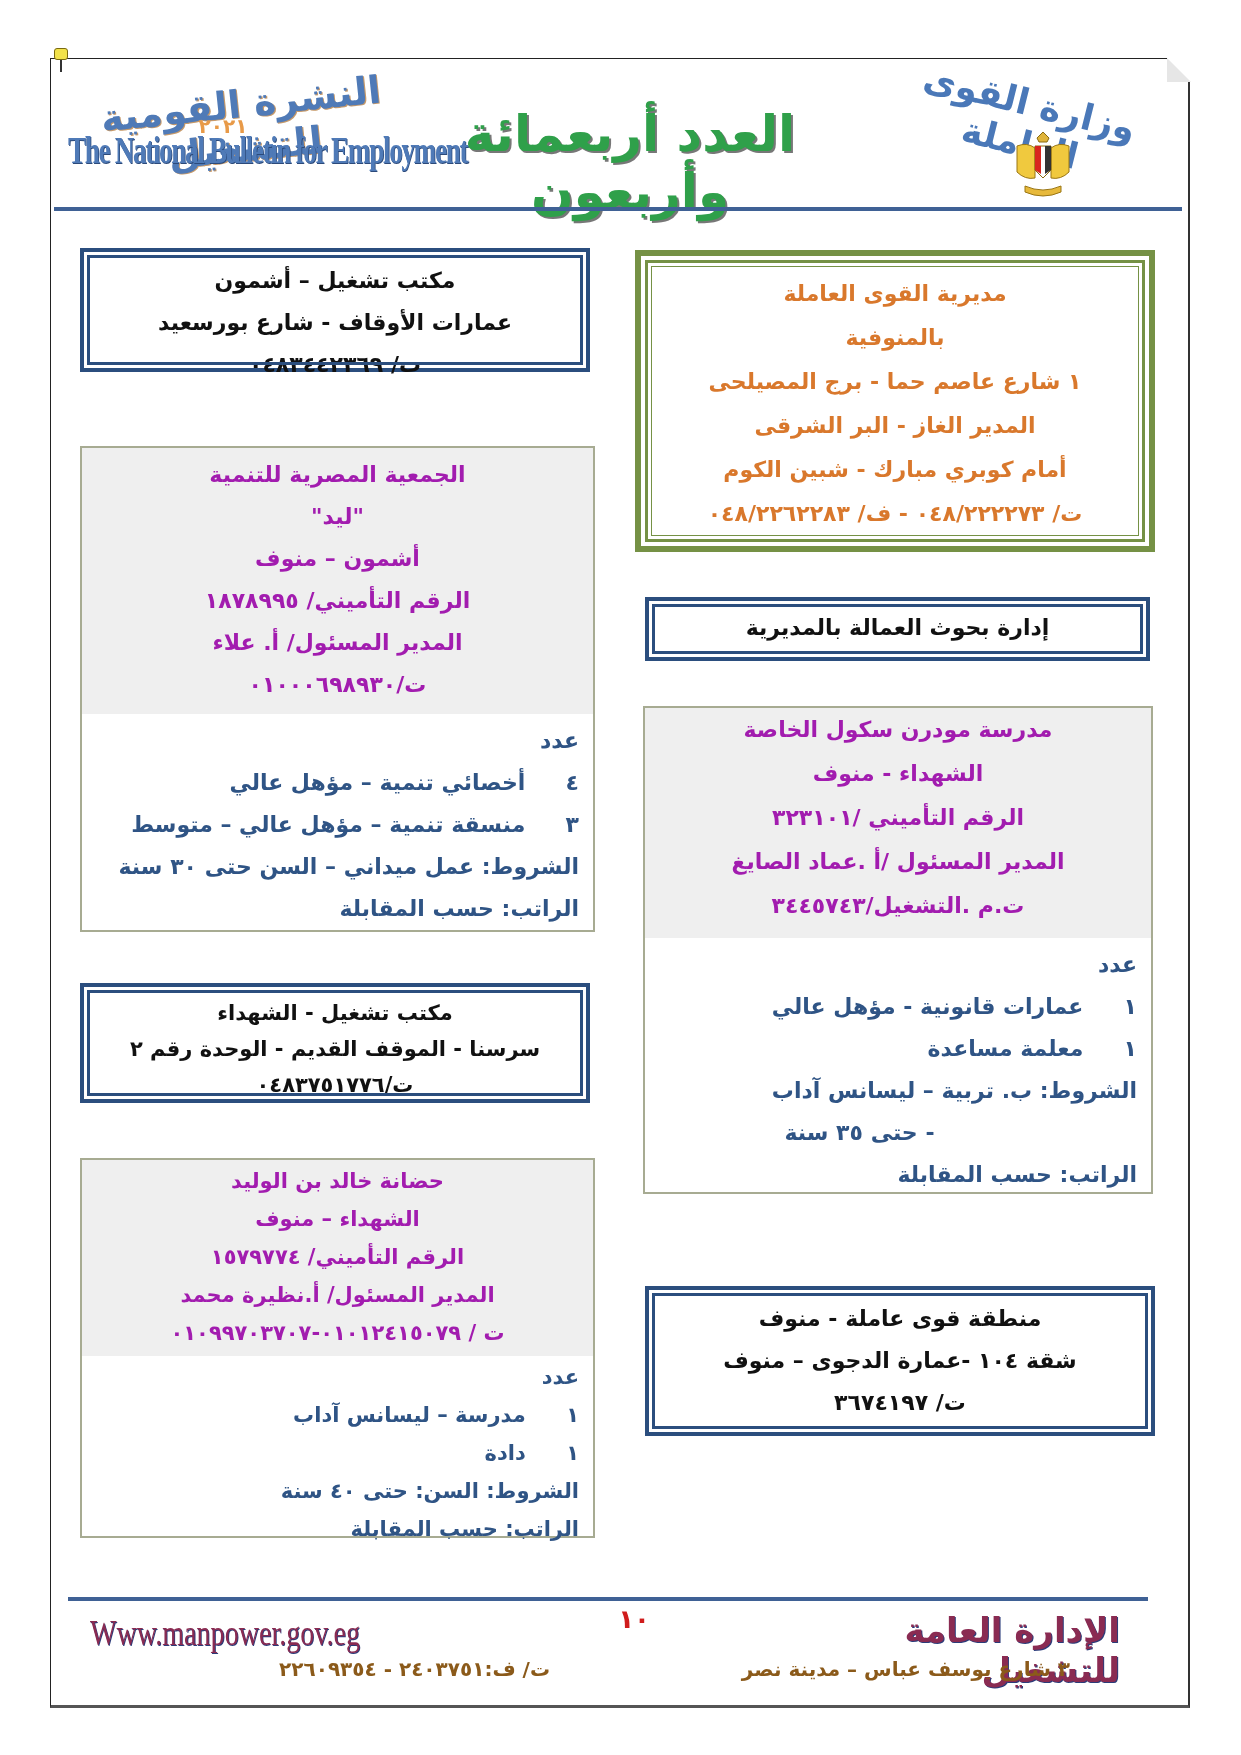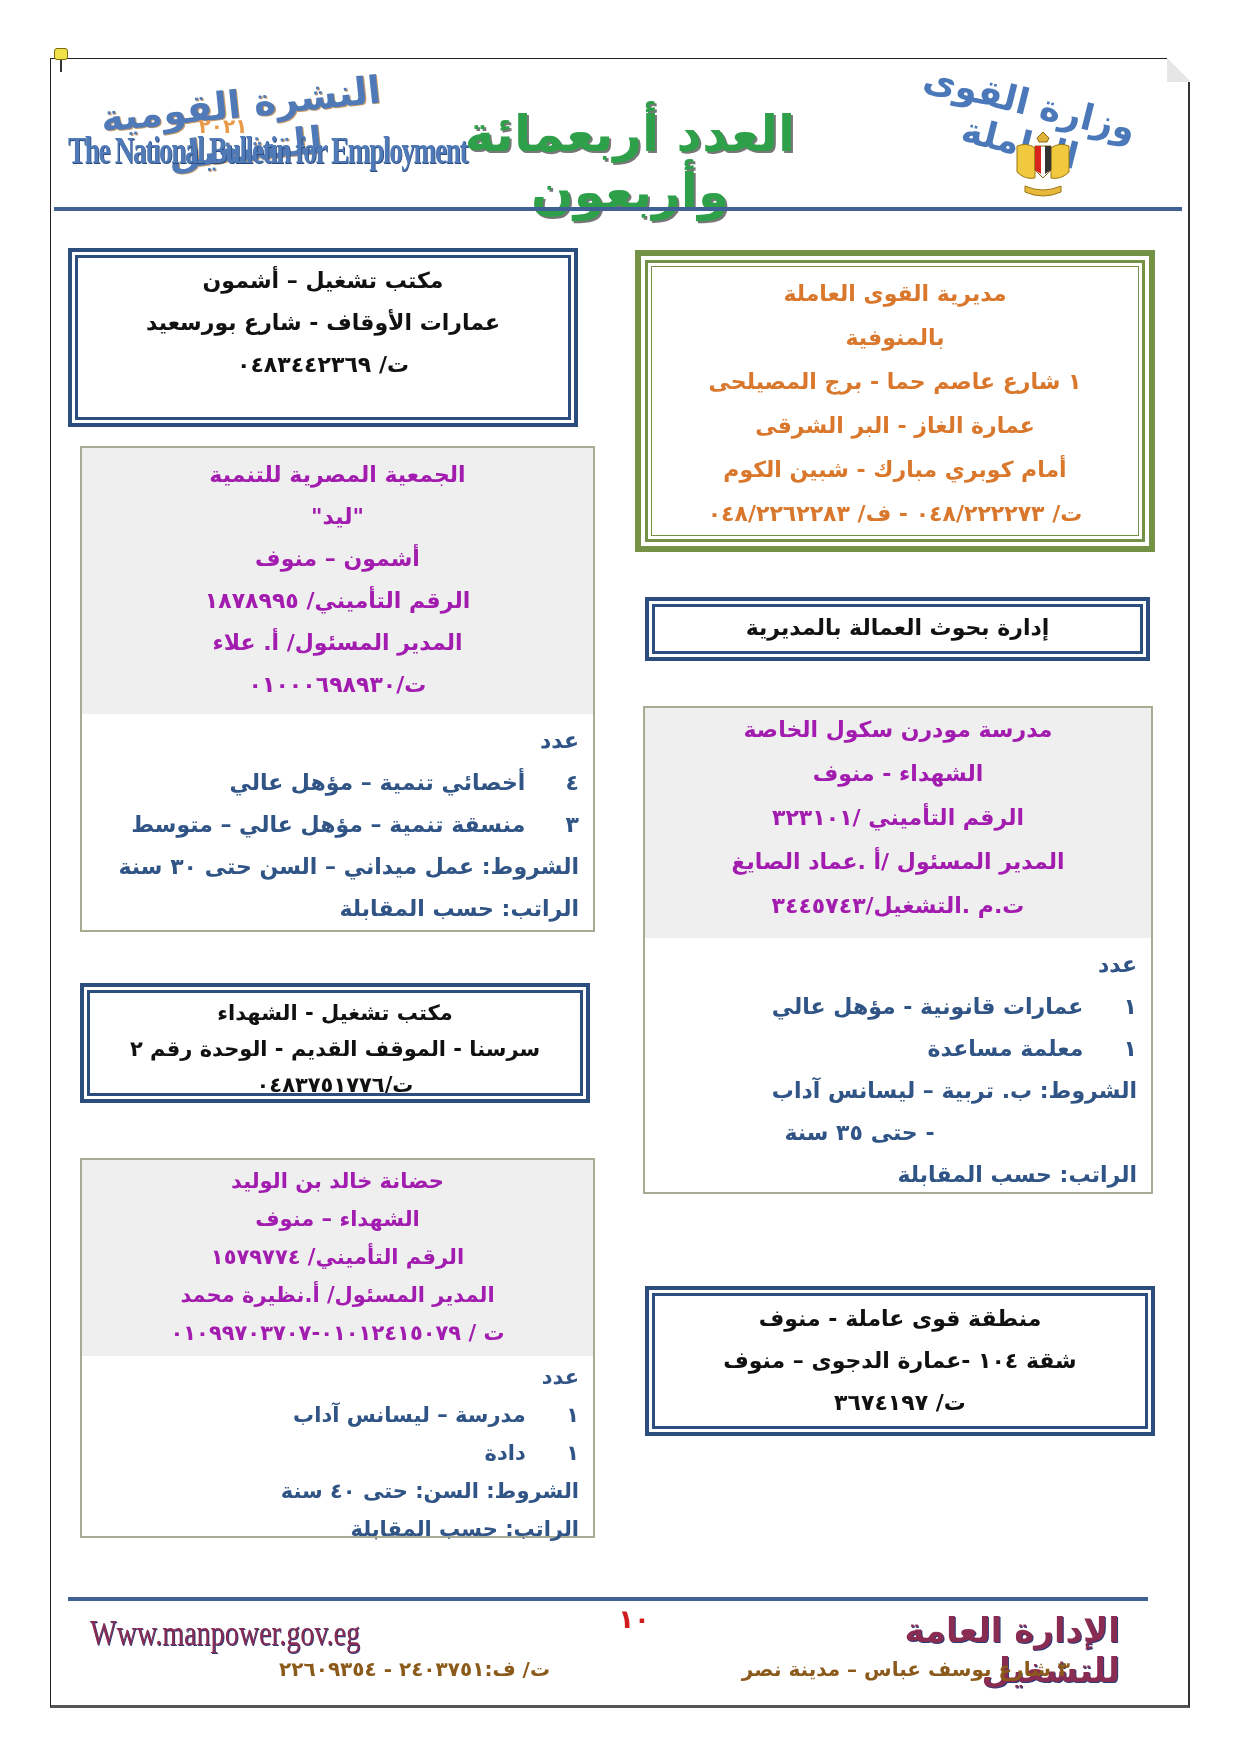--- a/index.html
+++ b/index.html
@@ -85,21 +85,21 @@
   <path d="M30 4 l6 6 -2 4 h-8 l-2 -4z" fill="#e0b43a" stroke="#8a6a10" stroke-width="1"></path>
   <path d="M4 18 q10 -4 18 2 v30 q-10 2 -18 -6z" fill="#f0c93e" stroke="#9a7614" stroke-width="1"></path>
   <path d="M56 18 q-10 -4 -18 2 v30 q10 2 18 -6z" fill="#f0c93e" stroke="#9a7614" stroke-width="1"></path>
   <path d="M22 18 h16 v24 l-8 8 l-8 -8z" fill="#fff" stroke="#8a6a10" stroke-width="1"></path>
   <path d="M22 18 h6 v28 l-6 -4z" fill="#d8261f"></path>
   <path d="M32 18 h6 v24 l-6 4z" fill="#333"></path>
   <path d="M12 58 q18 8 36 0 v6 q-18 8 -36 0z" fill="#e7b93b" stroke="#9a7614" stroke-width="1"></path>
 </svg>
 <div class="hdr-rule"></div>
 
-<div class="box box-blue" style="left:68px; top:248px; width:510px; height:179px;">
+<div class="box box-blue" style="left:80px; top:248px; width:510px; height:124px;">
   <div class="inner"></div>
   <span class="line blk fs22">مكتب تشغيل – أشمون</span>
   <span class="line blk fs22">عمارات الأوقاف - شارع بورسعيد</span>
   <span class="line blk fs22">ت/ ٠٤٨٣٤٤٢٣٦٩</span>
 </div>
 
 <div class="box box-job" style="left:80px; top:446px; width:515px; height:486px;">
   <div class="job-head" style="height:252px;">
     <span class="line red fs22">الجمعية المصرية للتنمية</span>
     <span class="line red fs22">"ليد"</span>
@@ -140,21 +140,21 @@
     <span class="line nav fs21" style="line-height:38px;">الراتب: حسب المقابلة</span>
   </div>
 </div>
 
 <div class="box box-green" style="left:635px; top:250px; width:520px; height:302px;">
   <div class="inner"></div>
     <div class="inner2"></div>
   <span class="line org fs22" style="line-height:44px;">مديرية القوى العاملة</span>
   <span class="line org fs22" style="line-height:44px;">بالمنوفية</span>
   <span class="line org fs22" style="line-height:44px;">١ شارع عاصم حما - برج المصيلحى</span>
-  <span class="line org fs22" style="line-height:44px;">عمارة الغاز - البر الشرقى</span>
+  <span class="line org fs22" style="line-height:44px;">المدير الغاز - البر الشرقى</span>
   <span class="line org fs22" style="line-height:44px;">أمام كوبري مبارك  - شبين الكوم</span>
   <span class="line org fs22" style="line-height:44px; letter-spacing:1px;">ت/ ٠٤٨/٢٢٢٢٧٣ - ف/ ٠٤٨/٢٢٦٢٢٨٣</span>
 </div>
 
 <div class="box box-blue" style="left:645px; top:597px; width:505px; height:64px; padding:6px;">
   <div class="inner"></div>
   <span class="line blk fs22">إدارة بحوث العمالة بالمديرية</span>
 </div>
 
 <div class="box box-job" style="left:643px; top:706px; width:510px; height:488px;">

